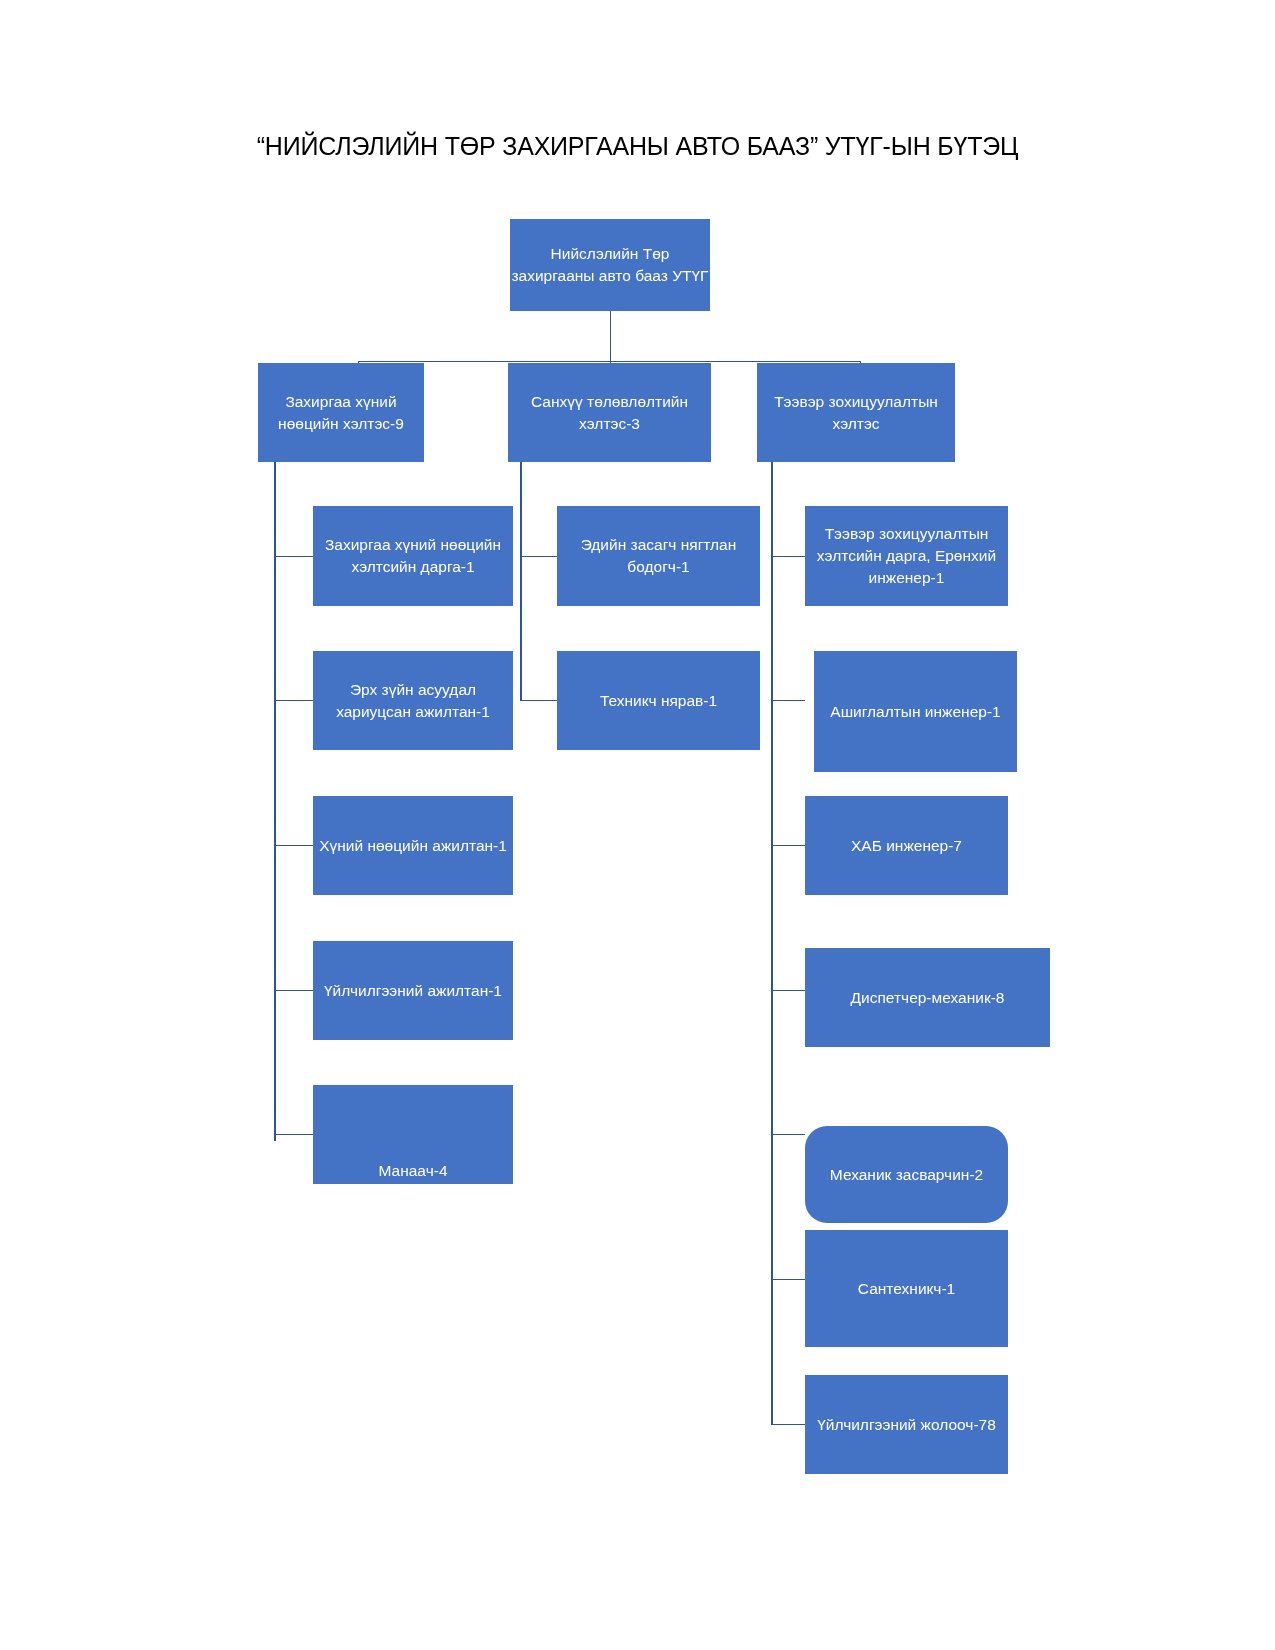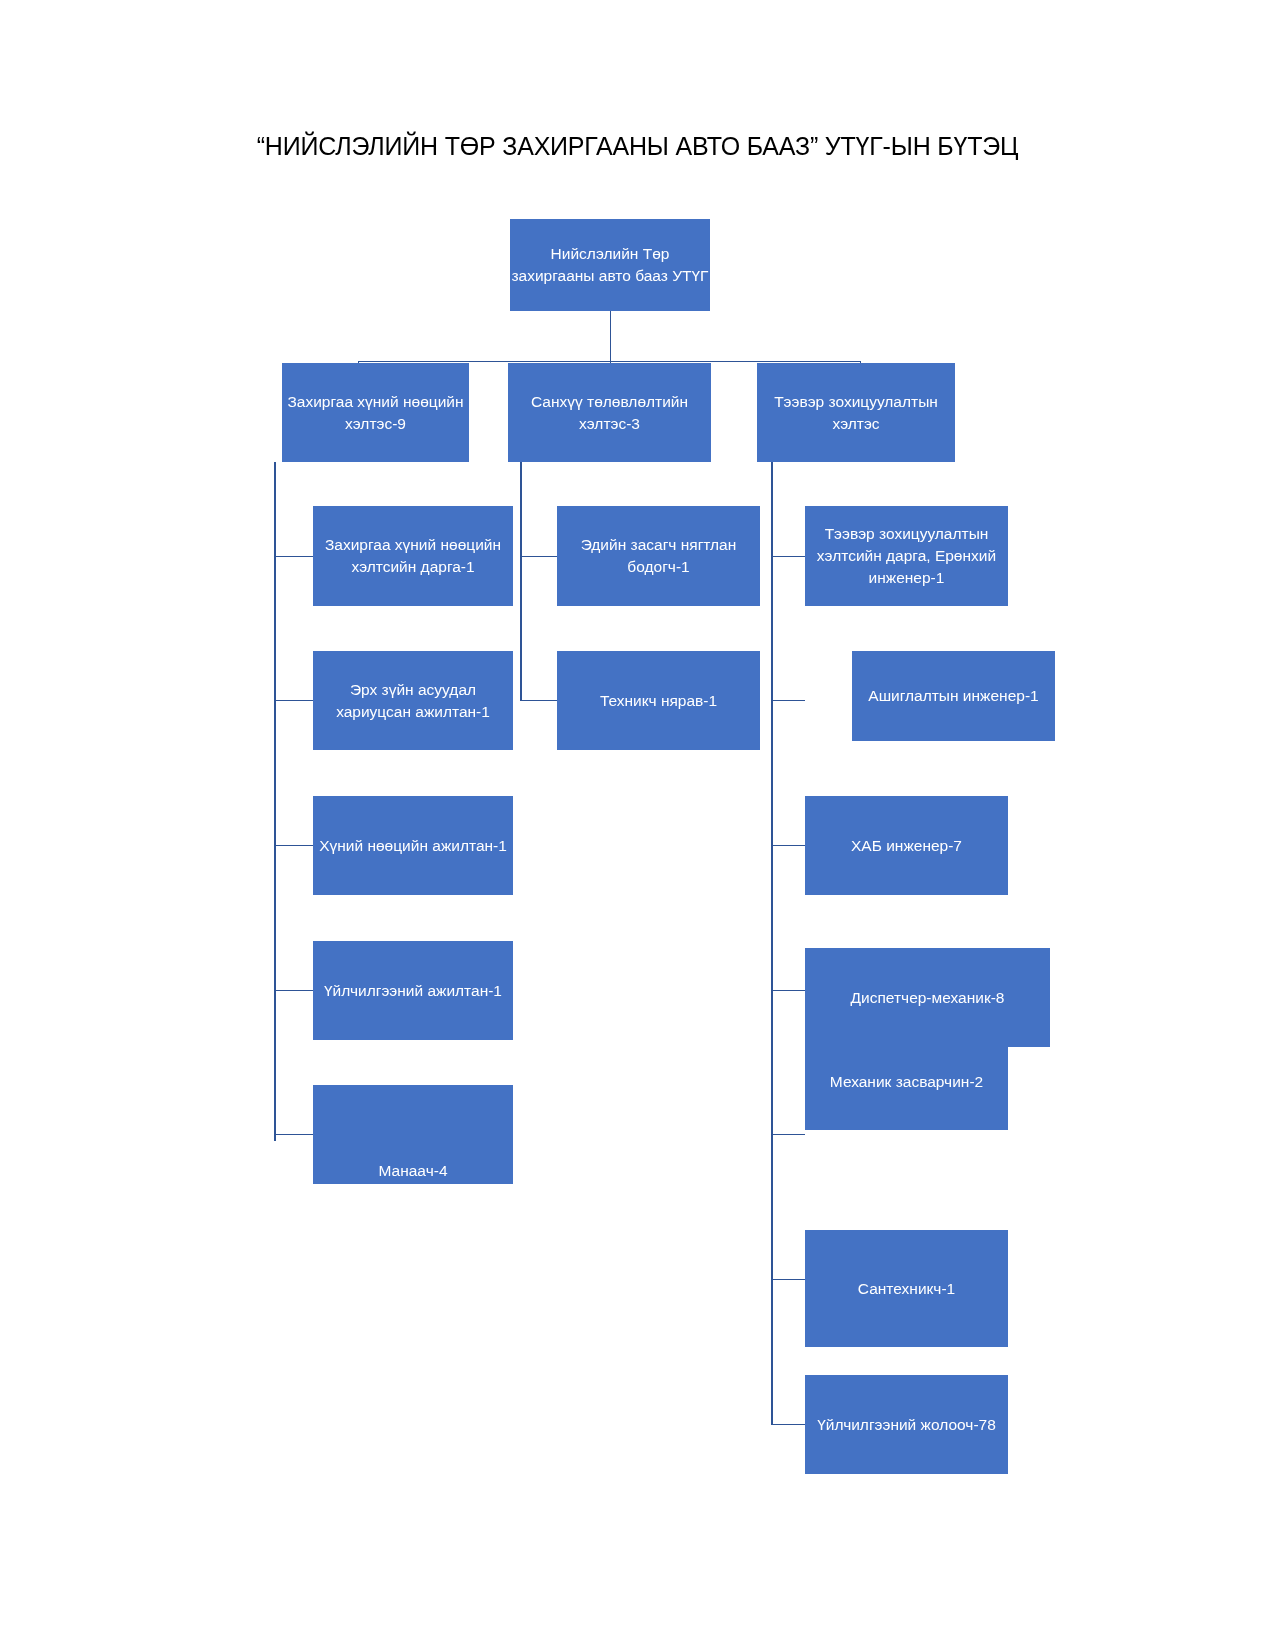--- a/index.html
+++ b/index.html
@@ -68,21 +68,21 @@
   </div>
 
   <div class="conn v" style="left:610px; top:311px; width:1px; height:50px;"></div>
 
   <div class="conn h" style="left:358px; top:361px; width:503px; height:1px;"></div>
 
   <div class="conn v" style="left:358px; top:361px; width:1px; height:22px;"></div>
   <div class="conn v" style="left:610px; top:361px; width:1px; height:22px;"></div>
   <div class="conn v" style="left:860px; top:361px; width:1px; height:22px;"></div>
 
-  <div class="node" style="left:258px; top:363px; width:187px; height:99px;margin-left:24px;">
+  <div class="node" style="left:258px; top:363px; width:166px; height:99px;">
     <span class="node-label">Захиргаа хүний нөөцийн хэлтэс-9</span>
   </div>
 
   <div class="conn thick-v" style="left:274px; top:462px; width:2px; height:679px;"></div>
 
   <div class="node" style="left:313px; top:506px; width:200px; height:100px;">
     <span class="node-label">Захиргаа хүний нөөцийн хэлтсийн дарга-1</span>
   </div>
   <div class="conn h" style="left:274px; top:556px; width:39px; height:1px;"></div>
 
@@ -126,36 +126,36 @@
     <span class="node-label">Тээвэр зохицуулалтын хэлтэс</span>
   </div>
 
   <div class="conn thick-v" style="left:771px; top:462px; width:2px; height:962px;"></div>
 
   <div class="node" style="left:805px; top:506px; width:203px; height:100px;">
     <span class="node-label">Тээвэр зохицуулалтын хэлтсийн дарга, Ерөнхий инженер-1</span>
   </div>
   <div class="conn h" style="left:771px; top:556px; width:34px; height:1px;"></div>
 
-  <div class="node" style="left:852px; top:651px; width:203px; height:90px;">
+  <div class="node" style="left:814px; top:651px; width:203px; height:121px;">
     <span class="node-label">Ашиглалтын инженер-1</span>
   </div>
   <div class="conn h" style="left:771px; top:700px; width:34px; height:1px;"></div>
 
   <div class="node" style="left:805px; top:796px; width:203px; height:99px;">
     <span class="node-label">ХАБ инженер-7</span>
   </div>
   <div class="conn h" style="left:771px; top:845px; width:34px; height:1px;"></div>
 
   <div class="node" style="left:805px; top:948px; width:245px; height:99px;">
     <span class="node-label">Диспетчер-механик-8</span>
   </div>
   <div class="conn h" style="left:771px; top:990px; width:34px; height:1px;"></div>
 
-  <div class="node" style="left:805px; top:1033px; width:203px; height:97px;">
+  <div class="node" style="left:805px; top:1126px; width:203px; height:97px;border-radius:22px;">
     <span class="node-label">Механик засварчин-2</span>
   </div>
   <div class="conn h" style="left:771px; top:1134px; width:34px; height:1px;"></div>
 
   <div class="node" style="left:805px; top:1230px; width:203px; height:117px;">
     <span class="node-label">Сантехникч-1</span>
   </div>
   <div class="conn h" style="left:771px; top:1279px; width:34px; height:1px;"></div>
 
   <div class="node" style="left:805px; top:1375px; width:203px; height:99px;">

